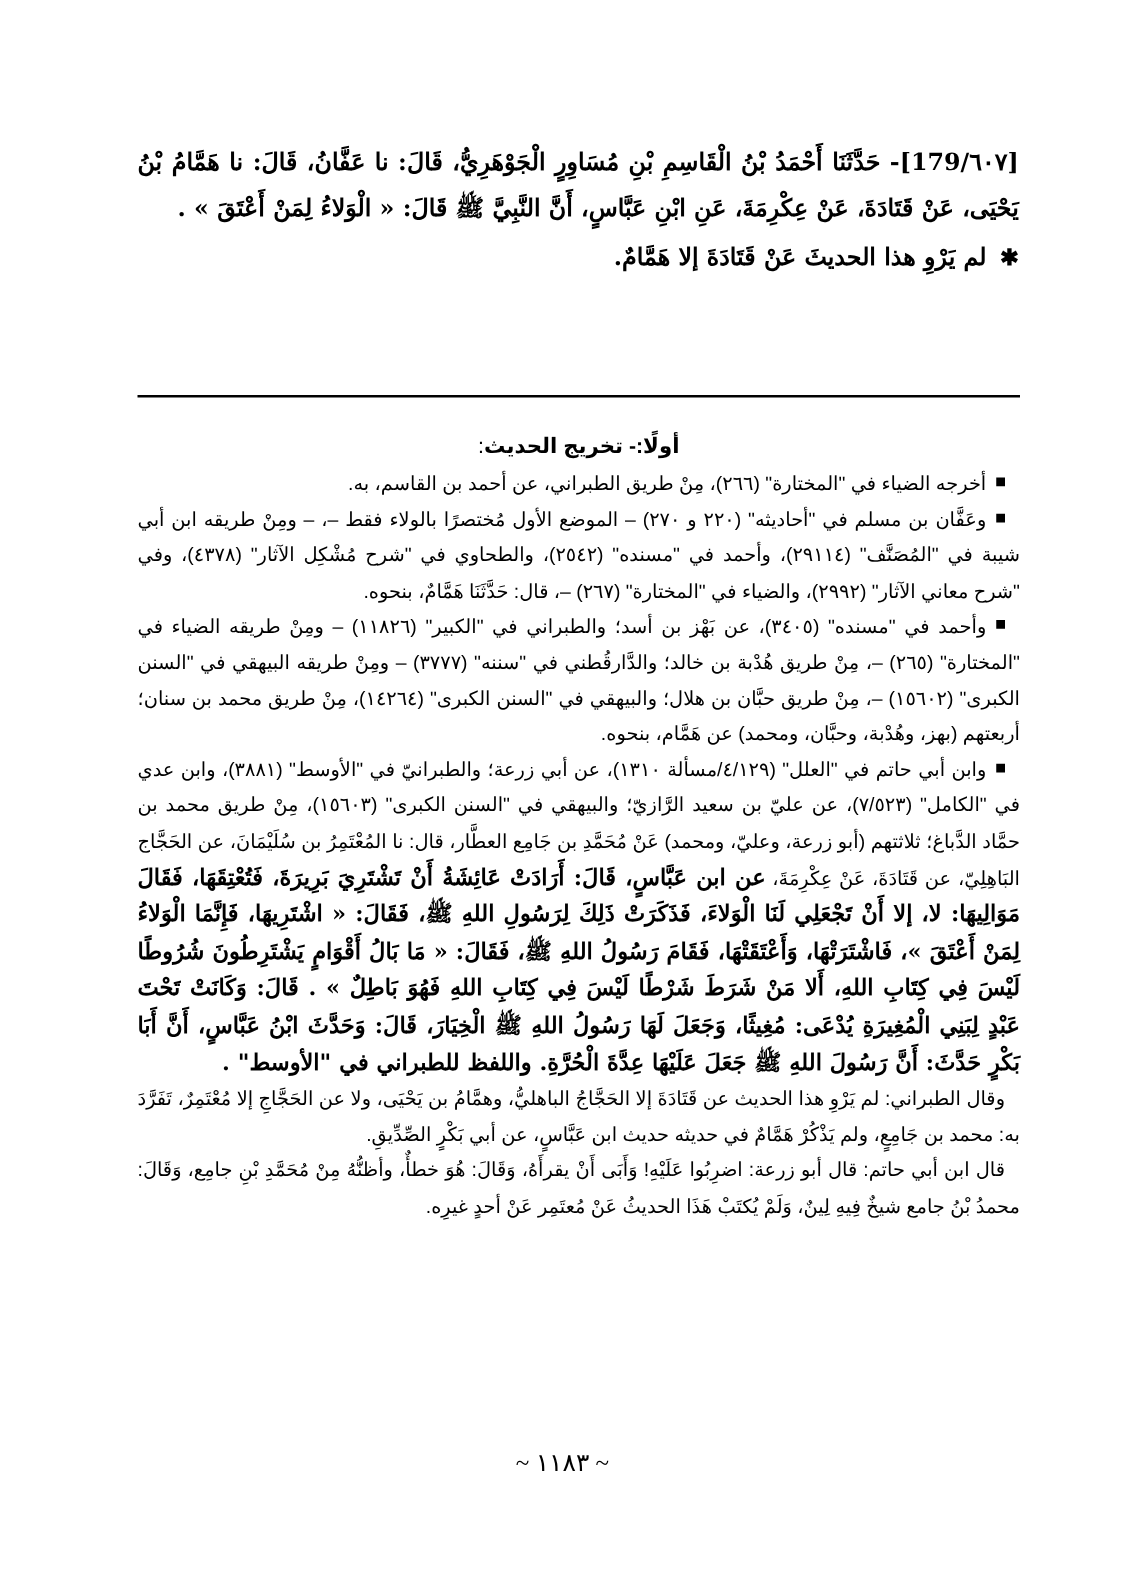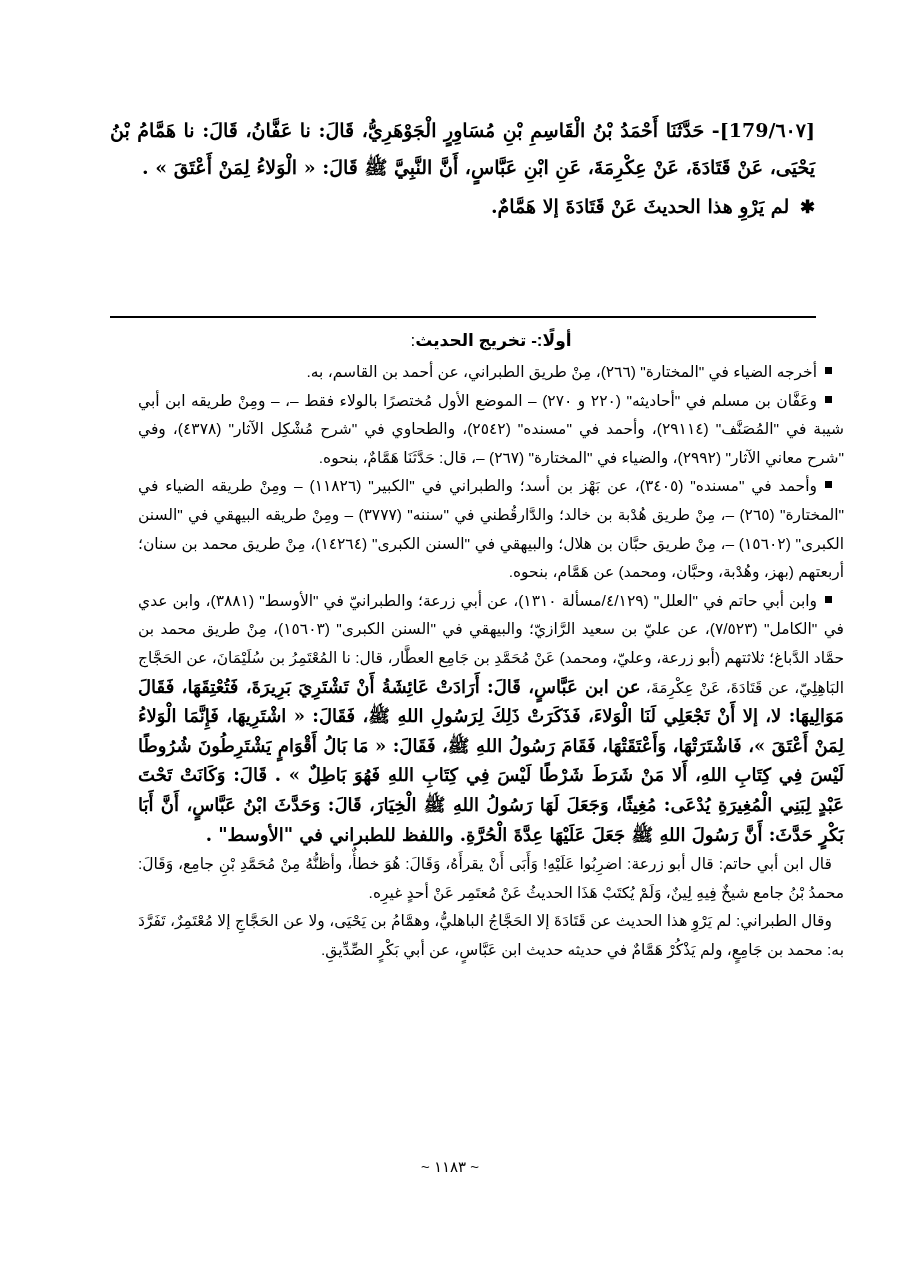--- a/index.html
+++ b/index.html
@@ -48,28 +48,27 @@
       position: absolute;
       left: 110px;
       width: 706px;
       top: 316px;
       height: 0;
       border-top: 2px solid #000000;
     }
     .takhrij {
       position: absolute;
       left: 110px;
-      top: 328px;
+      top: 344px;
       width: 706px;
       direction: rtl;
       font-family: "Liberation Sans", "DejaVu Sans", sans-serif;
       font-size: 15.5px;
       line-height: 28.6px;
       text-align: justify;
-      margin-left: 28px;
     }
     .section-title {
       text-align: center;
       font-weight: bold;
       font-size: 17px;
       margin: 0 0 4px 0;
       line-height: 26px;
     }
     .section-title .title-rest {
       font-weight: normal;
@@ -90,22 +89,22 @@
       font-family: "DejaVu Serif", "Liberation Serif", serif;
       font-weight: bold;
       font-size: 18px;
     }
     .page-number {
       position: absolute;
       left: 0;
       width: 900px;
       top: 1158px;
       text-align: center;
-      font-family: Liberation Sans, sans-serif;
-      font-size: 15px;
+      font-family: Liberation Serif, serif;
+      font-size: 20px;
       direction: rtl;
     }
   </style>
 </head>
 <body>
 
 <div class="page">
   <div class="hadith-block">
     <p>
       <span class="hadith-num">[٦٠٧/179]-</span>
@@ -133,20 +132,20 @@
   <p>
     <span class="bullet"></span><span>وعَفَّان بن مسلم في "أحاديثه" (٢٢٠ و ٢٧٠) – الموضع الأول مُختصرًا بالولاء فقط –، – ومِنْ طريقه ابن أبي شيبة في "المُصَنَّف" (٢٩١١٤)، وأحمد في "مسنده" (٢٥٤٢)، والطحاوي في "شرح مُشْكِل الآثار" (٤٣٧٨)، وفي "شرح معاني الآثار" (٢٩٩٢)، والضياء في "المختارة" (٢٦٧) –، قال: حَدَّثَنَا هَمَّامٌ، بنحوه.</span>
   </p>
   <p>
     <span class="bullet"></span><span>وأحمد في "مسنده" (٣٤٠٥)، عن بَهْز بن أسد؛ والطبراني في "الكبير" (١١٨٢٦) – ومِنْ طريقه الضياء في "المختارة" (٢٦٥) –، مِنْ طريق هُدْبة بن خالد؛ والدَّارقُطني في "سننه" (٣٧٧٧) – ومِنْ طريقه البيهقي في "السنن الكبرى" (١٥٦٠٢) –، مِنْ طريق حبَّان بن هلال؛ والبيهقي في "السنن الكبرى" (١٤٢٦٤)، مِنْ طريق محمد بن سنان؛ أربعتهم (بهز، وهُدْبة، وحبَّان، ومحمد) عن هَمَّام، بنحوه.</span>
   </p>
   <p>
     <span class="bullet"></span><span>وابن أبي حاتم في "العلل" (٤/١٢٩/مسألة ١٣١٠)، عن أبي زرعة؛ والطبرانيّ في "الأوسط" (٣٨٨١)، وابن عدي في "الكامل" (٧/٥٢٣)، عن عليّ بن سعيد الرَّازيّ؛ والبيهقي في "السنن الكبرى" (١٥٦٠٣)، مِنْ طريق محمد بن حمَّاد الدَّباغ؛ ثلاثتهم (أبو زرعة، وعليّ، ومحمد) عَنْ مُحَمَّدِ بن جَامِع العطَّار، قال: نا المُعْتَمِرُ بن سُلَيْمَانَ، عن الحَجَّاج البَاهِلِيّ، عن قَتَادَةَ، عَنْ عِكْرِمَةَ، </span><span class="quoted-bold">عن ابن عَبَّاسٍ، قَالَ: أَرَادَتْ عَائِشَةُ أَنْ تَشْتَرِيَ بَرِيرَةَ، فَتُعْتِقَهَا، فَقَالَ مَوَالِيهَا: لا، إلا أَنْ تَجْعَلِي لَنَا الْوَلاءَ، فَذَكَرَتْ ذَلِكَ لِرَسُولِ اللهِ ﷺ، فَقَالَ: « اشْتَرِيهَا، فَإِنَّمَا الْوَلاءُ لِمَنْ أَعْتَقَ »، فَاشْتَرَتْهَا، وَأَعْتَقَتْهَا، فَقَامَ رَسُولُ اللهِ ﷺ، فَقَالَ: « مَا بَالُ أَقْوَامٍ يَشْتَرِطُونَ شُرُوطًا لَيْسَ فِي كِتَابِ اللهِ، أَلا مَنْ شَرَطَ شَرْطًا لَيْسَ فِي كِتَابِ اللهِ فَهُوَ بَاطِلٌ » . قَالَ: وَكَانَتْ تَحْتَ عَبْدٍ لِبَنِي الْمُغِيرَةِ يُدْعَى: مُغِيثًا، وَجَعَلَ لَهَا رَسُولُ اللهِ ﷺ الْخِيَارَ، قَالَ: وَحَدَّثَ ابْنُ عَبَّاسٍ، أَنَّ أَبَا بَكْرٍ حَدَّثَ: أَنَّ رَسُولَ اللهِ ﷺ جَعَلَ عَلَيْهَا عِدَّةَ الْحُرَّةِ. واللفظ للطبراني في "الأوسط" .</span>
   </p>
   <p>
-    <span>قال ابن أبي حاتم: قال أبو زرعة: اضرِبُوا عَلَيْهِ! وَأَبَى أَنْ يقرأَهُ، وَقَالَ: هُوَ خطأٌ، وأظنُّهُ مِنْ مُحَمَّدِ بْنِ جامِع، وَقَالَ: محمدُ بْنُ جامع شيخٌ فِيهِ لِينٌ، وَلَمْ يُكتَبْ هَذَا الحديثُ عَنْ مُعتَمِر عَنْ أحدٍ غيرِه.</span>
+    <span>وقال الطبراني: لم يَرْوِ هذا الحديث عن قَتَادَةَ إلا الحَجَّاجُ الباهليُّ، وهمَّامُ بن يَحْيَى، ولا عن الحَجَّاجِ إلا مُعْتَمِرٌ، تَفَرَّدَ به: محمد بن جَامِعٍ، ولم يَذْكُرْ هَمَّامٌ في حديثه حديث ابن عَبَّاسٍ، عن أبي بَكْرٍ الصِّدِّيقِ.</span>
   </p>
   <p>
-    <span>وقال الطبراني: لم يَرْوِ هذا الحديث عن قَتَادَةَ إلا الحَجَّاجُ الباهليُّ، وهمَّامُ بن يَحْيَى، ولا عن الحَجَّاجِ إلا مُعْتَمِرٌ، تَفَرَّدَ به: محمد بن جَامِعٍ، ولم يَذْكُرْ هَمَّامٌ في حديثه حديث ابن عَبَّاسٍ، عن أبي بَكْرٍ الصِّدِّيقِ.</span>
+    <span>قال ابن أبي حاتم: قال أبو زرعة: اضرِبُوا عَلَيْهِ! وَأَبَى أَنْ يقرأَهُ، وَقَالَ: هُوَ خطأٌ، وأظنُّهُ مِنْ مُحَمَّدِ بْنِ جامِع، وَقَالَ: محمدُ بْنُ جامع شيخٌ فِيهِ لِينٌ، وَلَمْ يُكتَبْ هَذَا الحديثُ عَنْ مُعتَمِر عَنْ أحدٍ غيرِه.</span>
   </p>
 </div>
 
 <div class="page-number">~ ١١٨٣ ~</div>
 
 </body></html>

